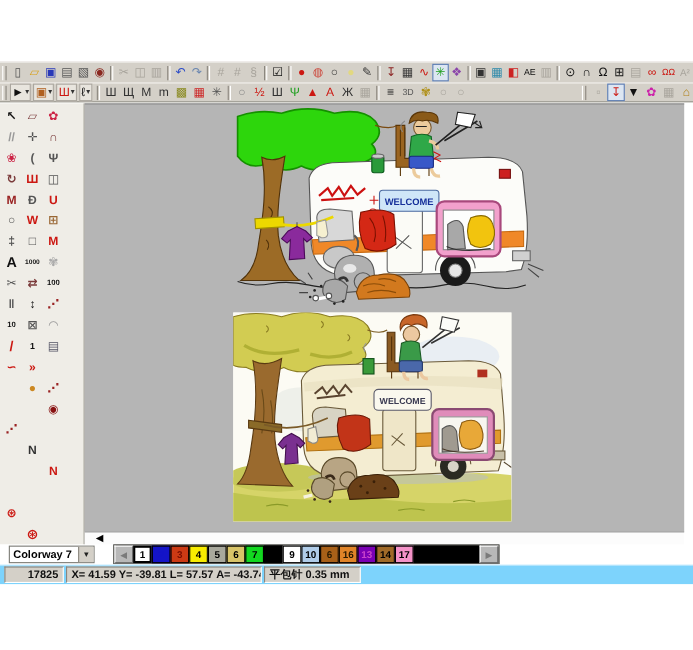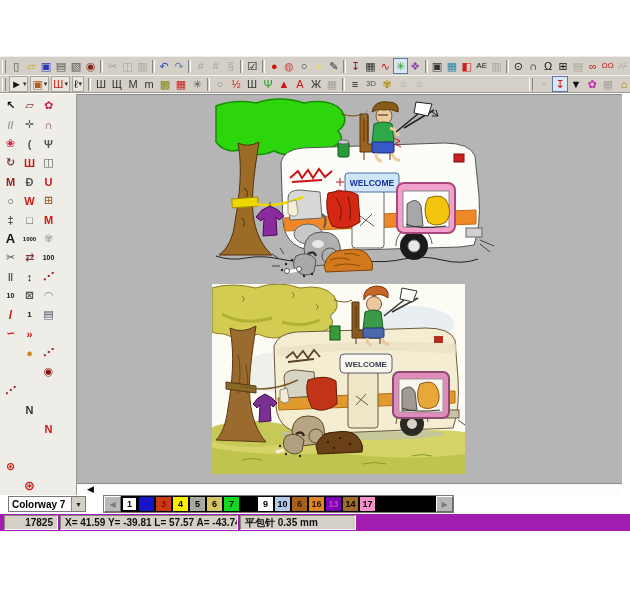--- a/index.html
+++ b/index.html
@@ -54,27 +54,27 @@
   .pabtn { width:17px; height:16px; background:#b8b8b8; border:1px solid;
     border-color:#fff #6a6a6a #6a6a6a #fff; color:#7a7a7a; font-size:8px;
     display:flex; align-items:center; justify-content:center; }
   .sw { width:17px; height:16px; border:1px solid #000; display:flex; align-items:center;
     justify-content:center; font-size:9px; font-weight:bold; }
   .sw.sel { border:2px solid #000; box-shadow:inset 0 0 0 1px #fff; }
   .pafill { width:60px; height:16px; background:#000; }
 
   
   #statusbar { position:absolute; left:0; top:513px; width:630px; height:18px;
-    background:#a21caf; border-top:1px solid #fff; font-size:10px; font-weight:bold; color:#111; }
+    background:#7dd3fc; border-top:1px solid #fff; font-size:10px; font-weight:bold; color:#111; }
   .sfield { position:absolute; top:1px; height:15px; line-height:14px; padding:0 4px;
     border:1px solid; border-color:#8a867e #fff #fff #8a867e; background:#d4d0c8;
     white-space:nowrap; overflow:hidden; }
   #sf1 { left:4px;  width:54px;  text-align:right; }
   #sf2 { left:60px; width:178px; }
-  #sf3 { left:240px;width:116px; }
+  #sf3 { left:240px;width:88px; }
   svg text { font-family:"Liberation Sans","DejaVu Sans",sans-serif; }
 </style>
 </head>
 <body>
 
 <div id="app">
 
   <div style="position:absolute;left:0;top:0;width:630px;height:56px;background:#fff;"></div>
 
   <div id="tb1" class="tbar" style="background: rgb(212, 208, 200);">

